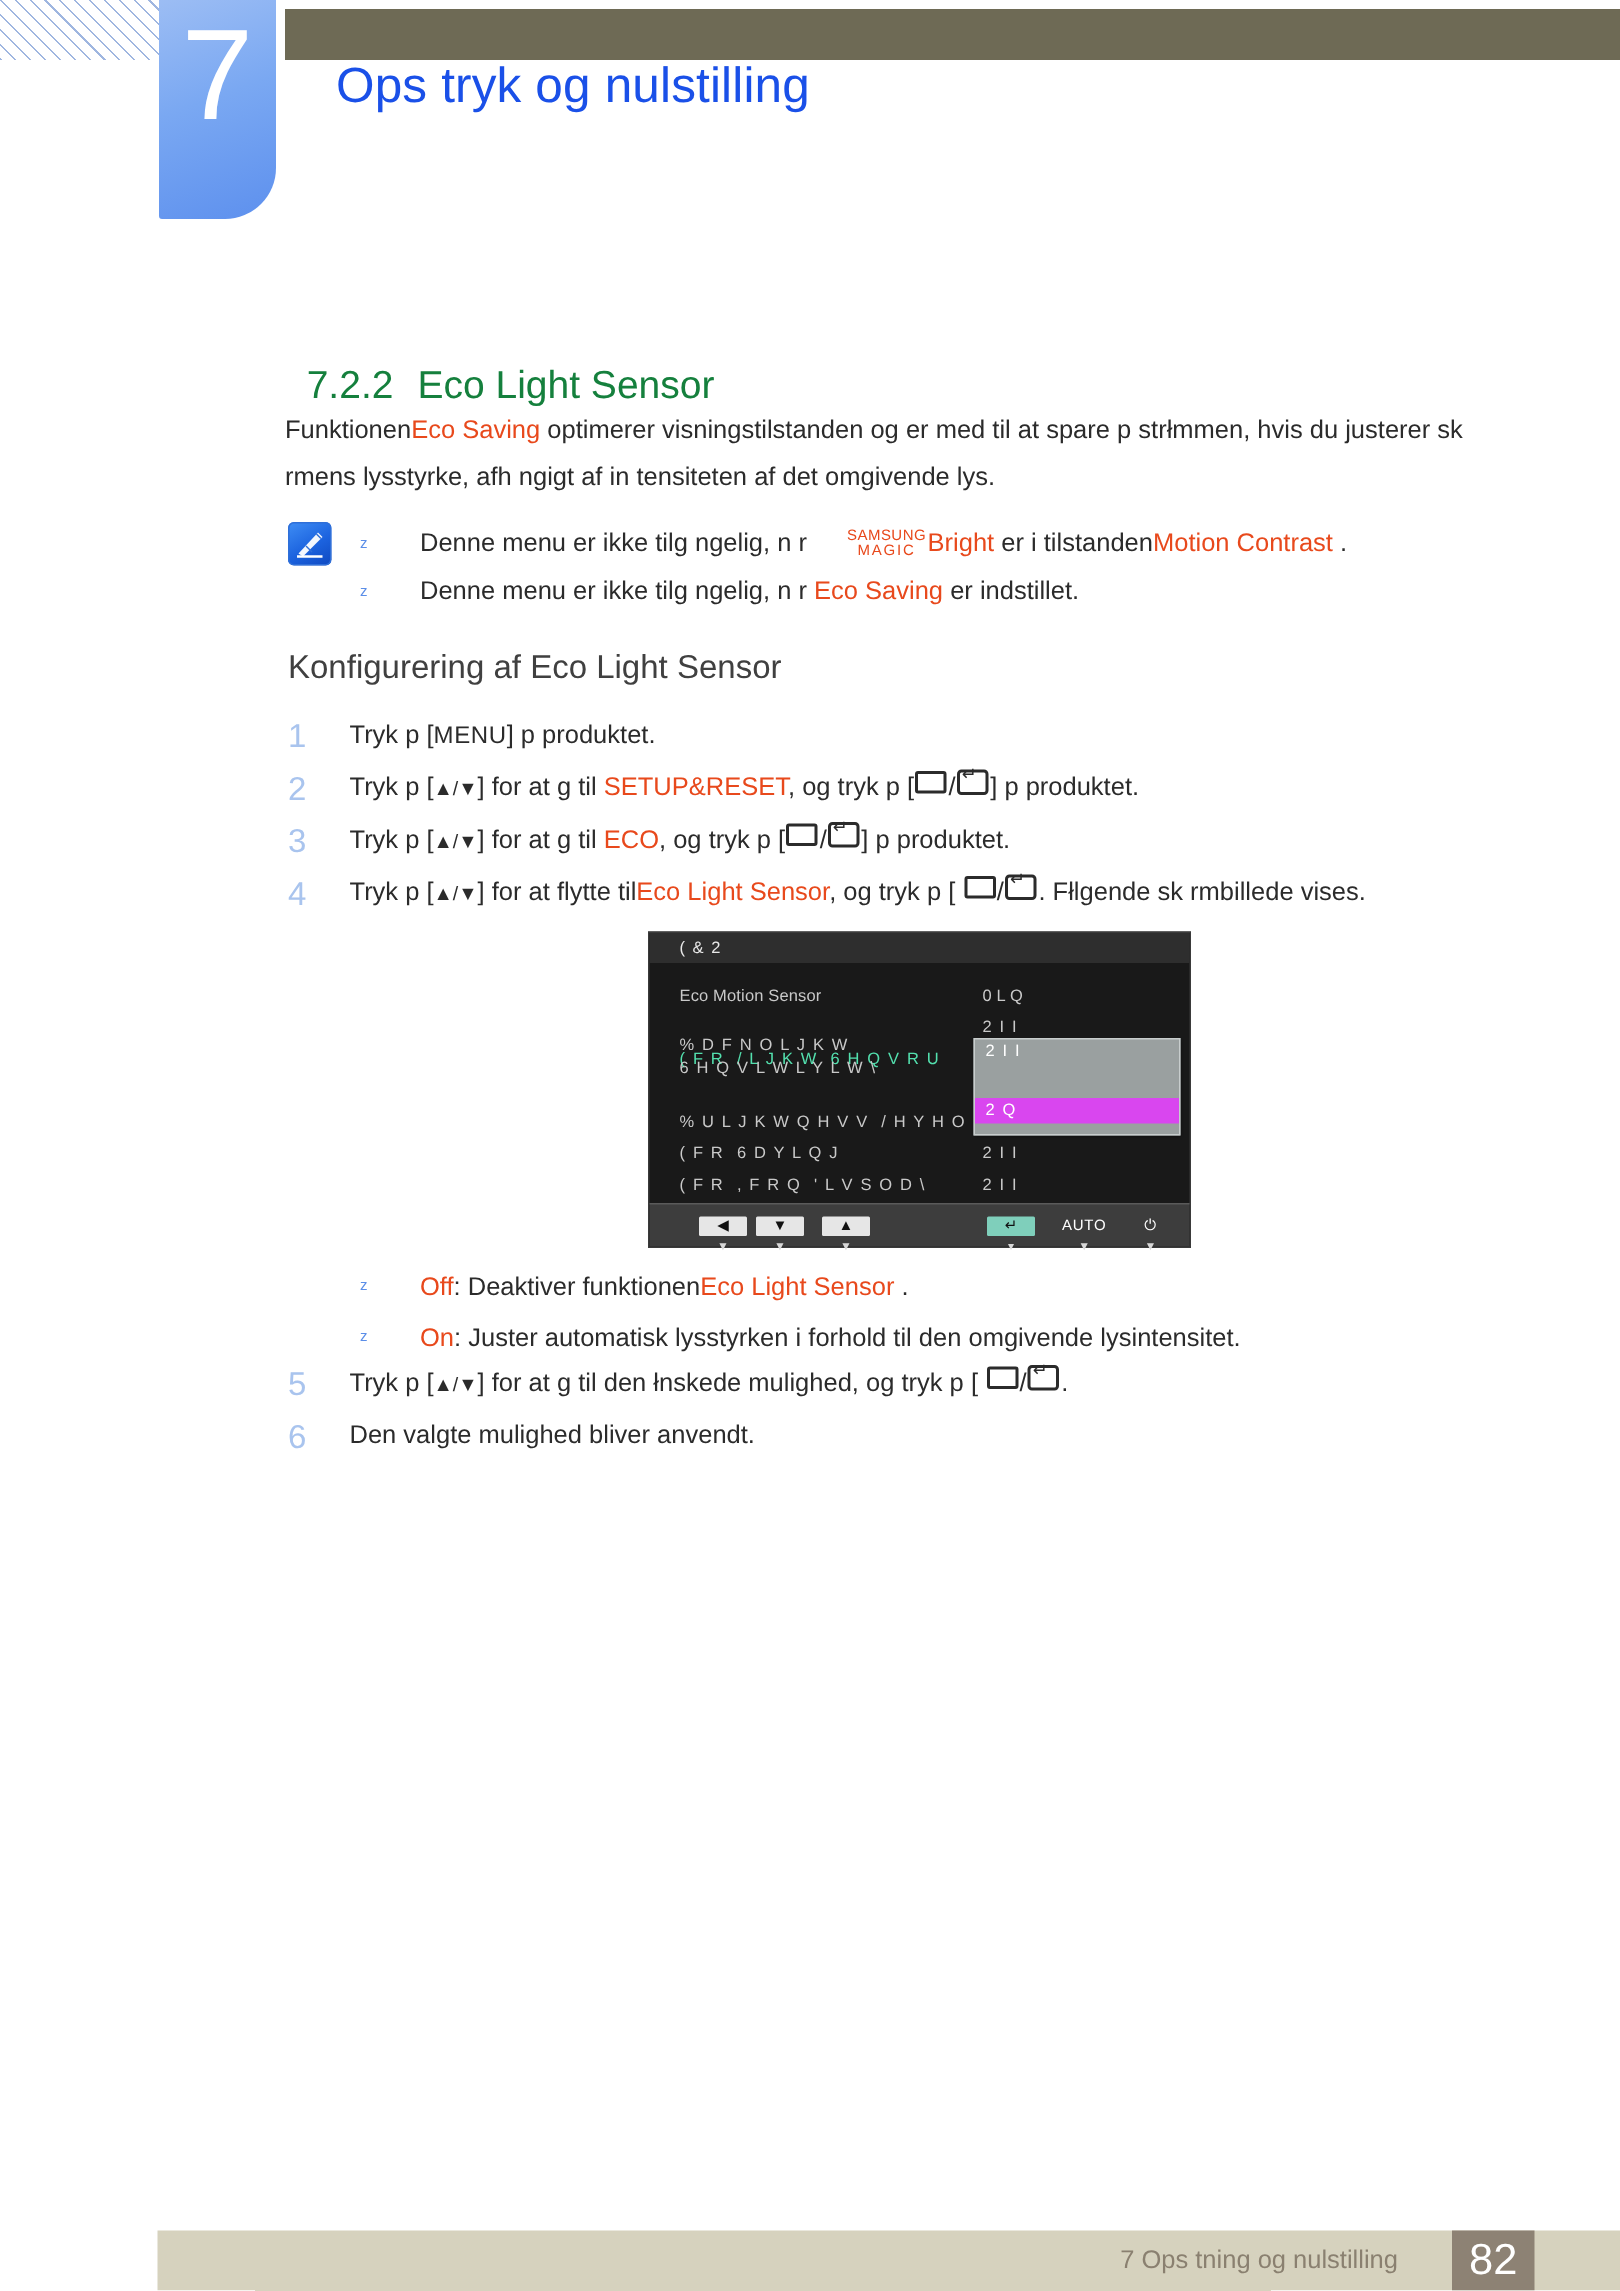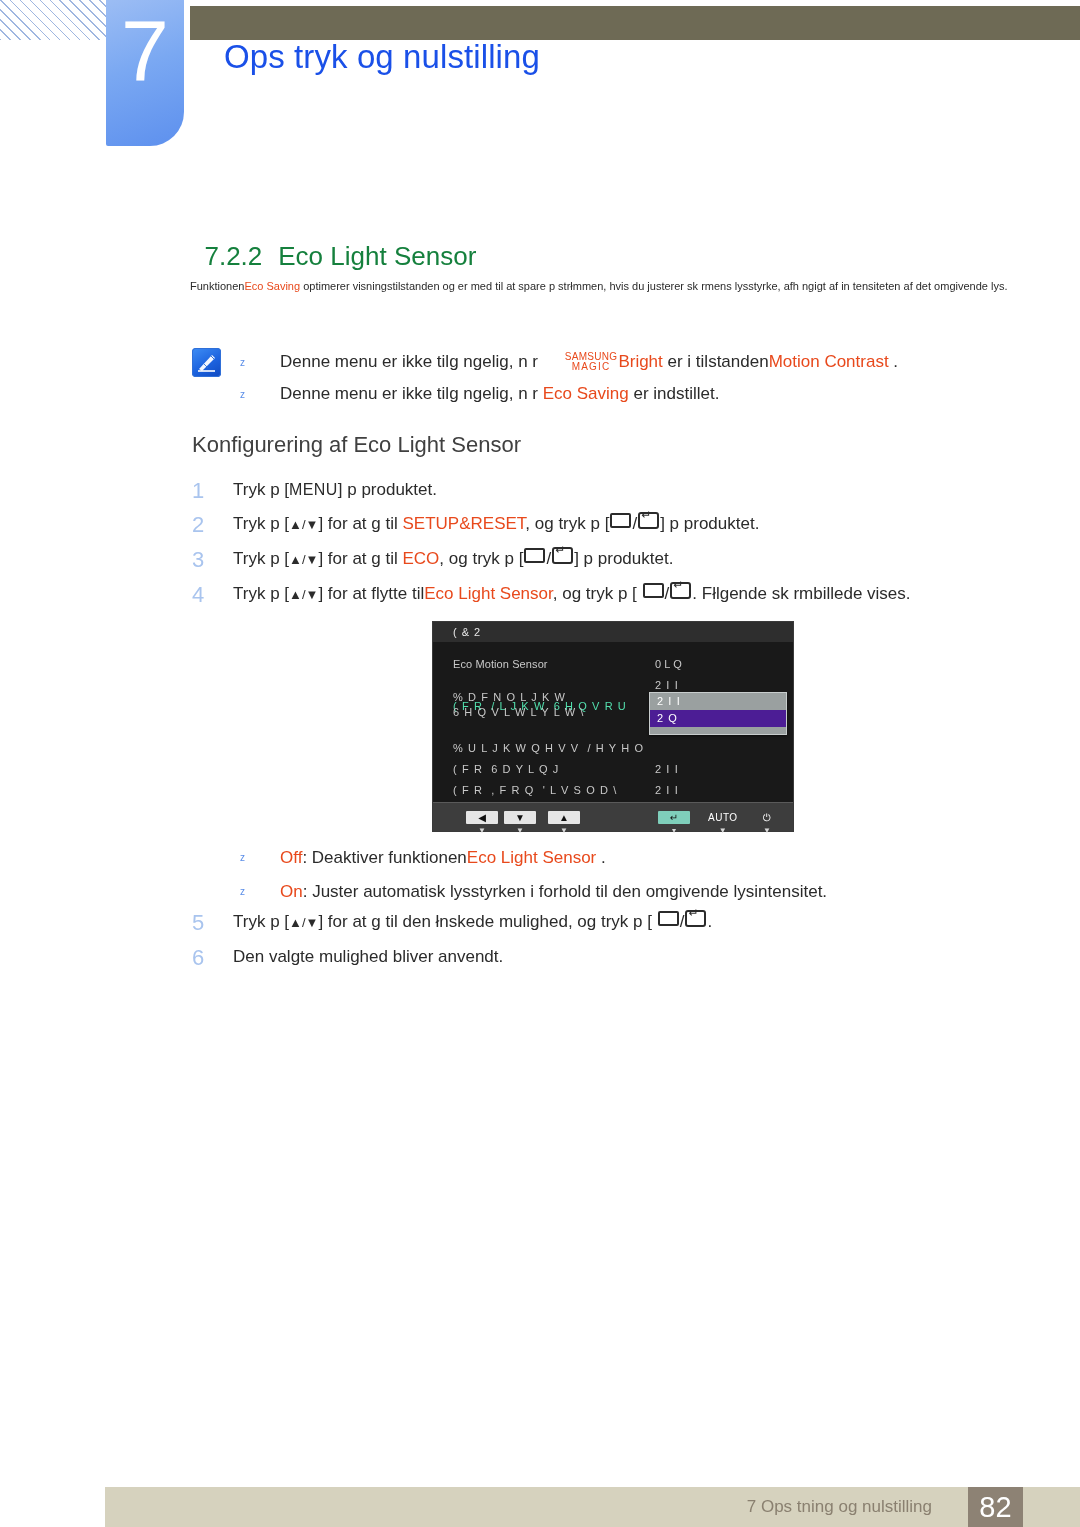--- a/index.html
+++ b/index.html
@@ -68,21 +68,21 @@
     font-size: 26px;
     color: #15803d;
     white-space: pre;
   }
   .sec-head .num { margin-right: 16px; }
 
   .intro {
     position: absolute;
     left: 190px; top: 271px;
     width: 830px;
-    font-size: 11px;
+    font-size: 17px;
     line-height: 31px;
     color: #2b2b2b;
   }
   .kw { color: #e8491c; }
 
   
   .note-icon {
     position: absolute;
     left: 192px; top: 348px;
     width: 29px; height: 29px;
@@ -249,22 +249,23 @@
   .dd-opt {
     height: 17px;
     line-height: 17px;
     font-size: 11px;
     letter-spacing: 1.1px;
     padding-left: 7px;
     color: #ffffff;
     white-space: pre;
   }
   .dd-opt.on {
-    background: #4c1d95;
+    background: #d946ef;
     color: #ffffff;
+    margin-top: 22px;
   }
   .dd-pad { height: 7px; }
 
   .osd-foot {
     position: absolute;
     left: 0; bottom: 0;
     width: 100%;
     height: 28px;
     background: #3d3d3d;
     border-top: 1px solid #5a5a5a;

